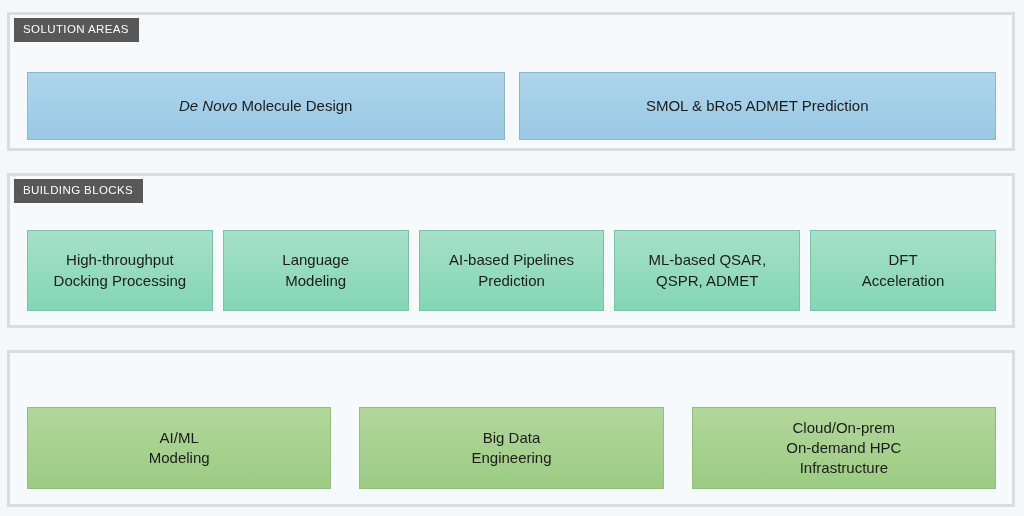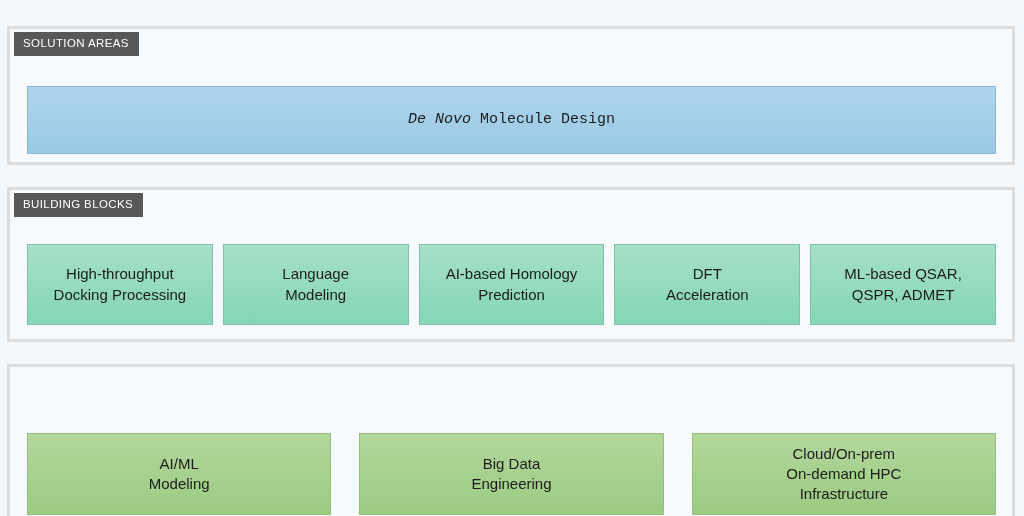--- a/index.html
+++ b/index.html
@@ -13,21 +13,21 @@
     font-family: "Liberation Sans", sans-serif;
     -webkit-font-smoothing: antialiased;
     overflow: hidden;
   }
 
   .diagram {
     position: relative;
     width: 1024px;
     height: 458px;
     box-sizing: border-box;
-    padding: 26px 9px 11px 7px;
+    padding: 12px 9px 11px 7px;
     display: flex;
     flex-direction: column;
     gap: 22px;
   }
 
   
   .panel {
     position: relative;
     box-sizing: border-box;
     border: 3px solid #dcdcdc;
@@ -81,40 +81,39 @@
     top: 57px;
     padding: 0 16px 0 17px;
     gap: 14px;
     height: 68px;
   }
   .row.solution .box {
     flex: 1 1 0;
     height: 68px;
     background: linear-gradient(180deg, #aed5eb 0%, #9ac9e6 100%);
     border-color: #8fb5cf;
-    font-family: Liberation Mono, monospace;
   }
 
   
   .row.blocks {
     top: 54px;
     padding: 0 16px 0 17px;
     gap: 10px;
     height: 81px;
   }
   .row.blocks .box {
     flex: 1 1 0;
     height: 81px;
     background: linear-gradient(180deg, #a6e0c8 0%, #84d6b5 100%);
     border-color: #7dc2a8;
   }
 
   
   .row.tech {
-    top: 66px;
+    top: 54px;
     padding: 0 16px 0 17px;
     gap: 28px;
     height: 82px;
   }
   .row.tech .box {
     flex: 1 1 0;
     height: 82px;
     background: linear-gradient(180deg, #b2d79b 0%, #9ccb83 100%);
     border-color: #93be7d;
   }
@@ -125,20 +124,23 @@
 <div class="diagram">
 
   <div class="panel solution">
     <div class="panel-tab">SOLUTION AREAS</div>
     <div class="row solution">
 
       <div class="box">
         <span class="label"><span class="it">De Novo</span><span> Molecule Design</span></span>
       </div>
 
+      <div class="box">
+        <span class="label">SMOL &amp; bRo5 ADMET Prediction</span>
+      </div>
 
 
     </div>
   </div>
 
   <div class="panel blocks">
     <div class="panel-tab">BUILDING BLOCKS</div>
     <div class="row blocks">
 
       <div class="box">
@@ -151,36 +153,36 @@
 
       <div class="box">
         <span class="label">
           <span>Language</span><br>
           <span>Modeling</span>
         </span>
       </div>
 
       <div class="box">
         <span class="label">
-          <span>AI-based Homology</span><br>
+          <span>AI-based Pipelines</span><br>
           <span>Prediction</span>
+        </span>
+      </div>
+
+      <div class="box">
+        <span class="label">
+          <span>ML-based QSAR,</span><br>
+          <span>QSPR, ADMET</span>
         </span>
       </div>
 
       <div class="box">
         <span class="label">
           <span>DFT</span><br>
           <span>Acceleration</span>
-        </span>
-      </div>
-
-      <div class="box">
-        <span class="label">
-          <span>ML-based QSAR,</span><br>
-          <span>QSPR, ADMET</span>
         </span>
       </div>
 
     </div>
   </div>
 
   <div class="panel tech">
     <div class="row tech">
 
       <div class="box">

